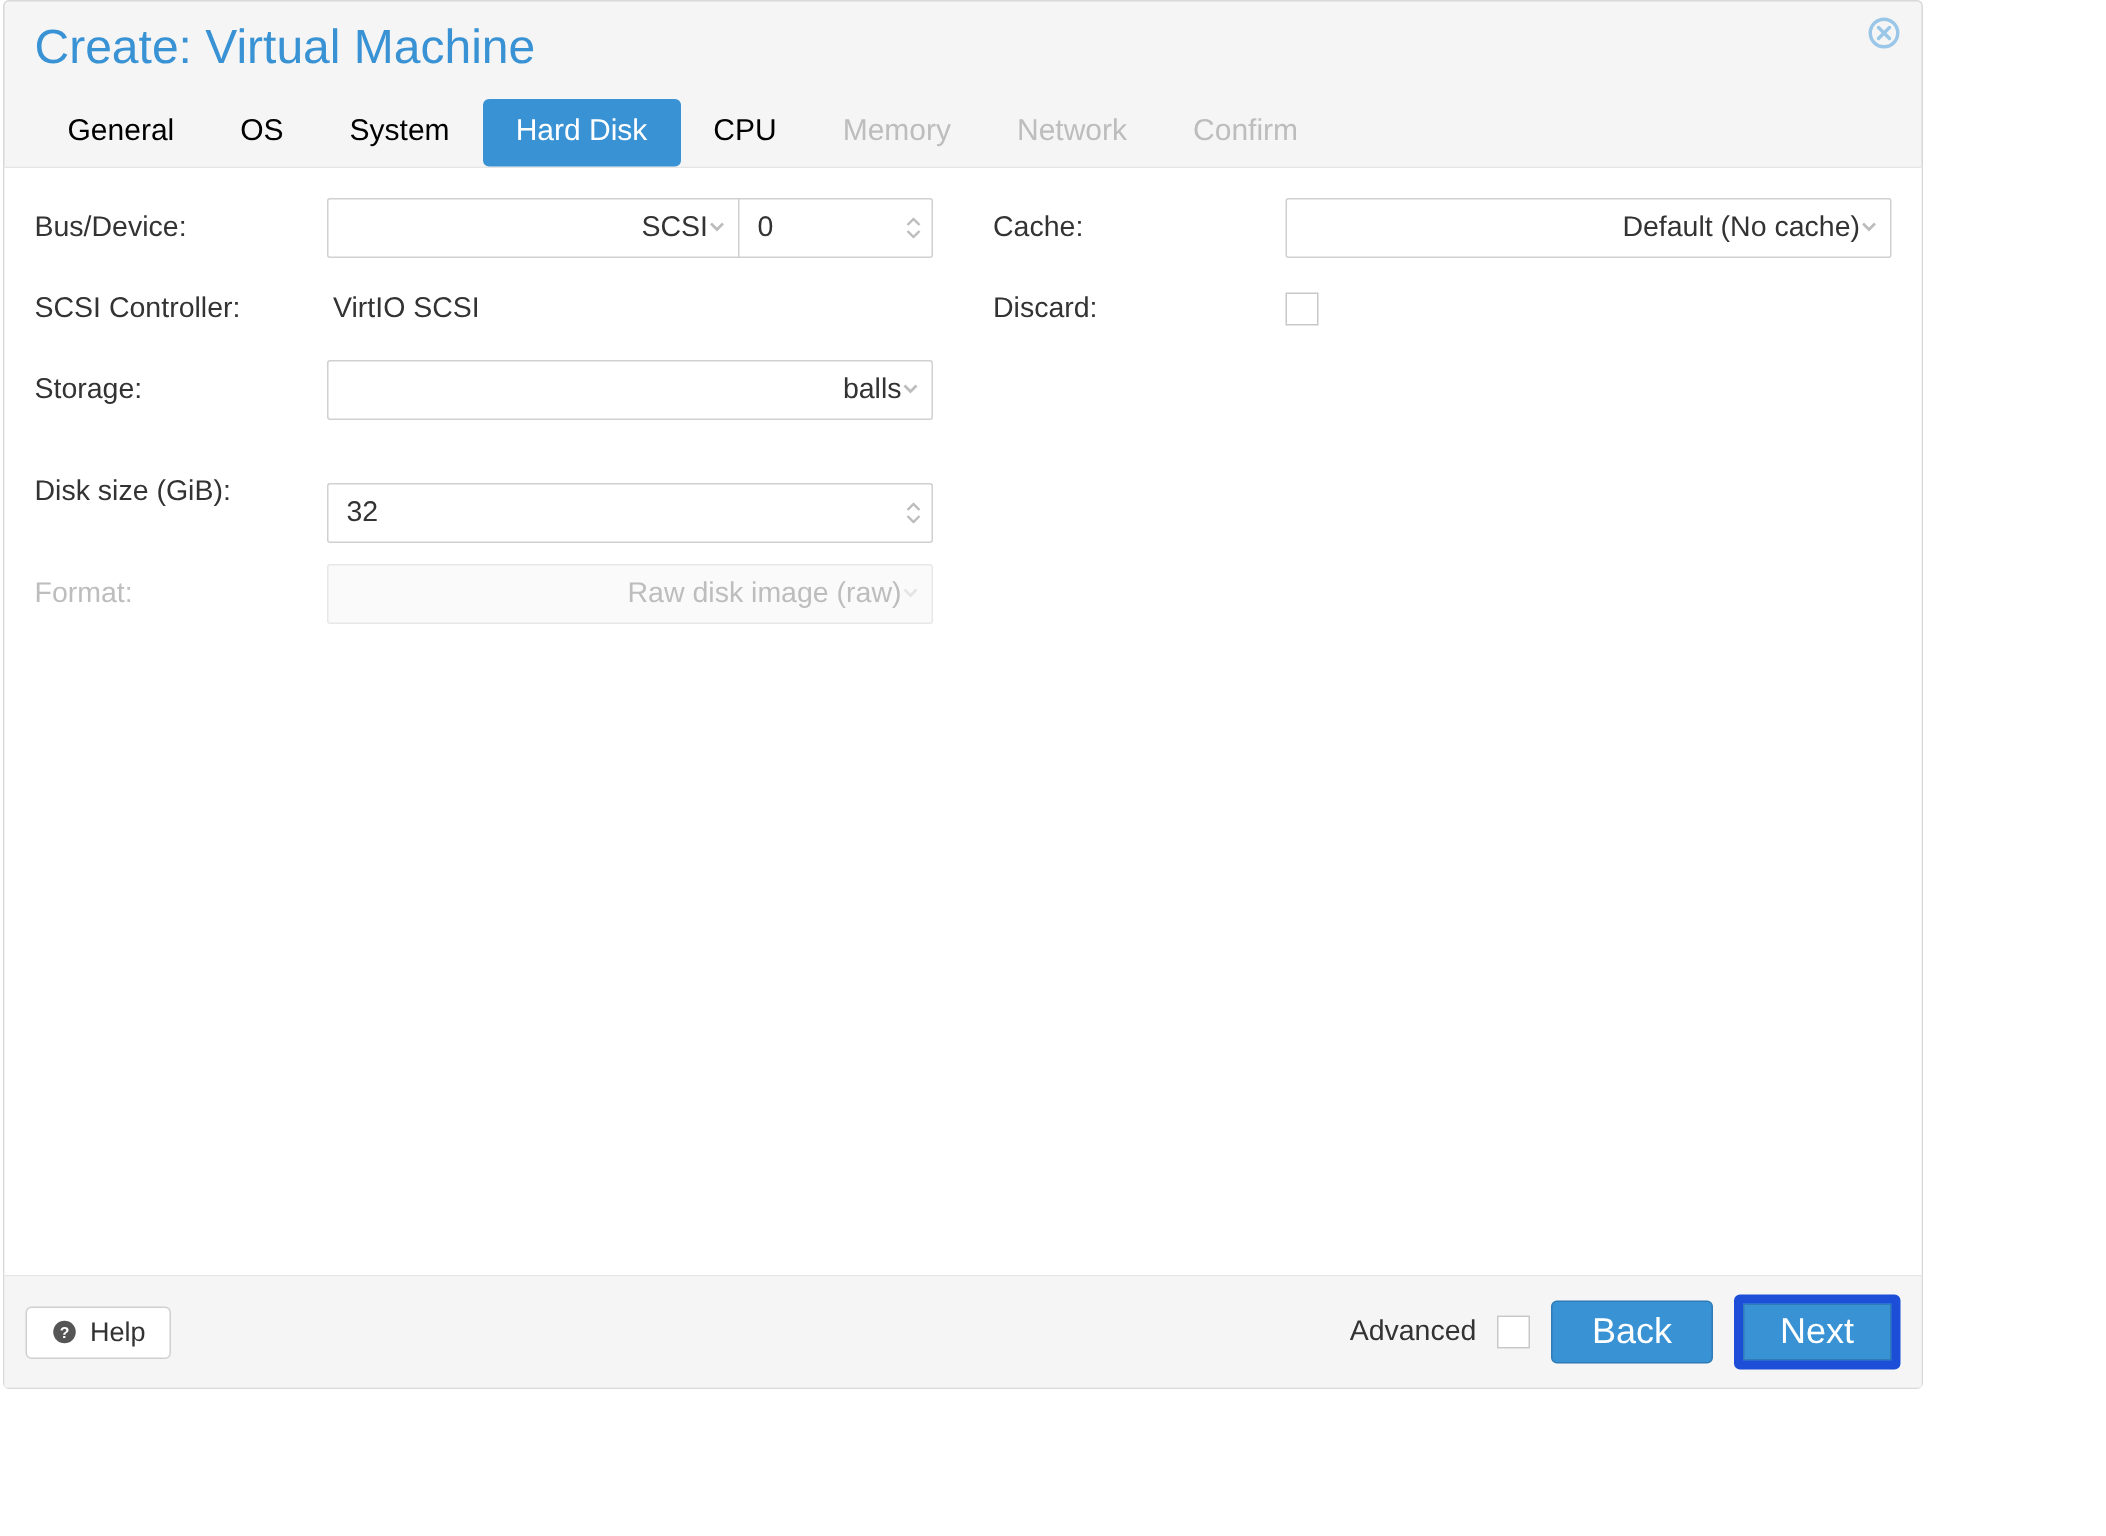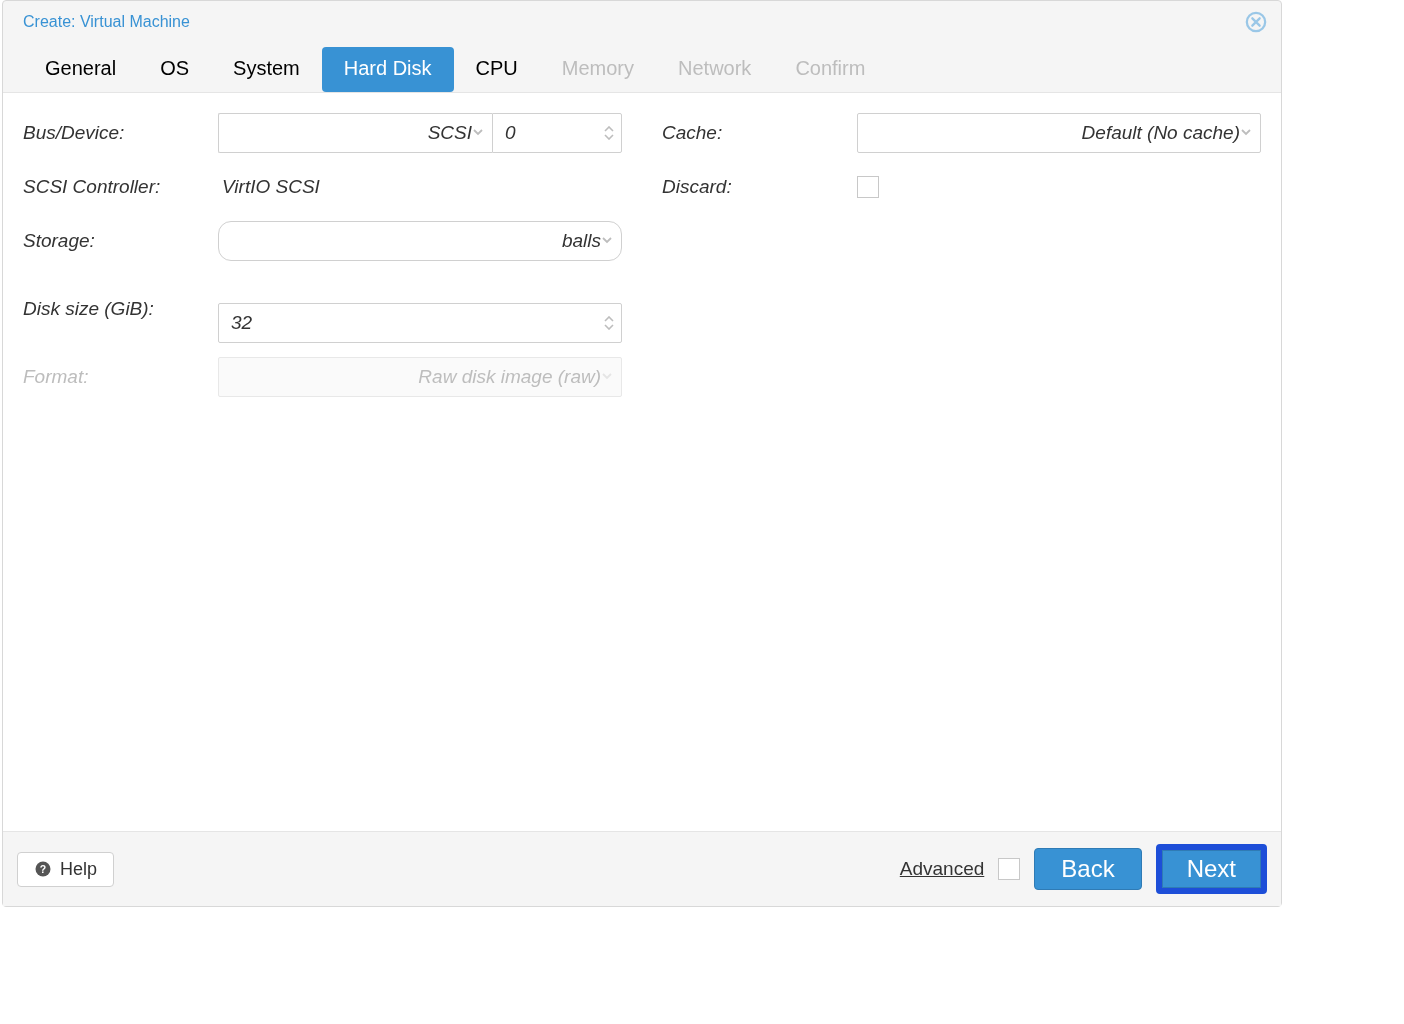--- a/index.html
+++ b/index.html
@@ -16,21 +16,21 @@
     border-radius: 4px;
     background: #f5f5f5;
     position: relative;
   }
   .dialog-header {
     padding: 12px 20px 6px 20px;
     position: relative;
   }
   .dialog-title {
     color: #3892d4;
-    font-size: 16px;
+    font-size: 32px;
     font-weight: 400;
   }
   .close-btn {
     position: absolute;
     top: 10px;
     right: 14px;
     width: 22px;
     height: 22px;
     cursor: pointer;
     display: flex;
@@ -69,21 +69,20 @@
   }
   .col {
     flex: 1;
     max-width: 610px;
   }
   .form-row {
     display: flex;
     align-items: center;
     margin-bottom: 14px;
     min-height: 40px;
-    font-style: italic;
   }
   .form-label {
     width: 195px;
     color: #333;
     font-size: 19px;
   }
   .form-label.disabled { color: #bdbdbd; }
   .form-value { flex: 1; }
   .static-text { font-size: 19px; color: #333; padding-left: 4px;}
   .combo-group { display: flex; gap: 0; }
@@ -153,21 +152,21 @@
     font-size: 18px;
     cursor: pointer;
     color: #333;
   }
   .help-btn svg { width: 18px; height: 18px; fill: #555; }
   .footer-right {
     display: flex;
     align-items: center;
     gap: 14px;
   }
-  .adv-label { font-size: 19px; color: #333; text-decoration: underline; }
+  .adv-label { font-size: 19px; color: #333; }
   .btn {
     border: 1px solid #2f7bb5;
     background: #3892d4;
     color: #fff;
     font-size: 24px;
     padding: 6px 26px;
     border-radius: 4px;
     cursor: pointer;
   }
   .btn.active-outline {
@@ -231,21 +230,21 @@
       </div>
 
       <div class="form-row">
         <div class="form-label">SCSI Controller:</div>
         <div class="form-value static-text">VirtIO SCSI</div>
       </div>
 
       <div class="form-row">
         <div class="form-label">Storage:</div>
         <div class="form-value">
-          <div class="combo" style="width:100%;border-radius:13px;">
+          <div class="combo" style="width:100%;">
             <span>balls</span>
             <span class="caret">
               <svg width="12" height="12" viewBox="0 0 12 12">
                   <path d="M2 4 L6 8 L10 4" fill="none" stroke="#bdbdbd" stroke-width="1.8"></path>
                 </svg>
             </span>
           </div>
         </div>
       </div>
 

